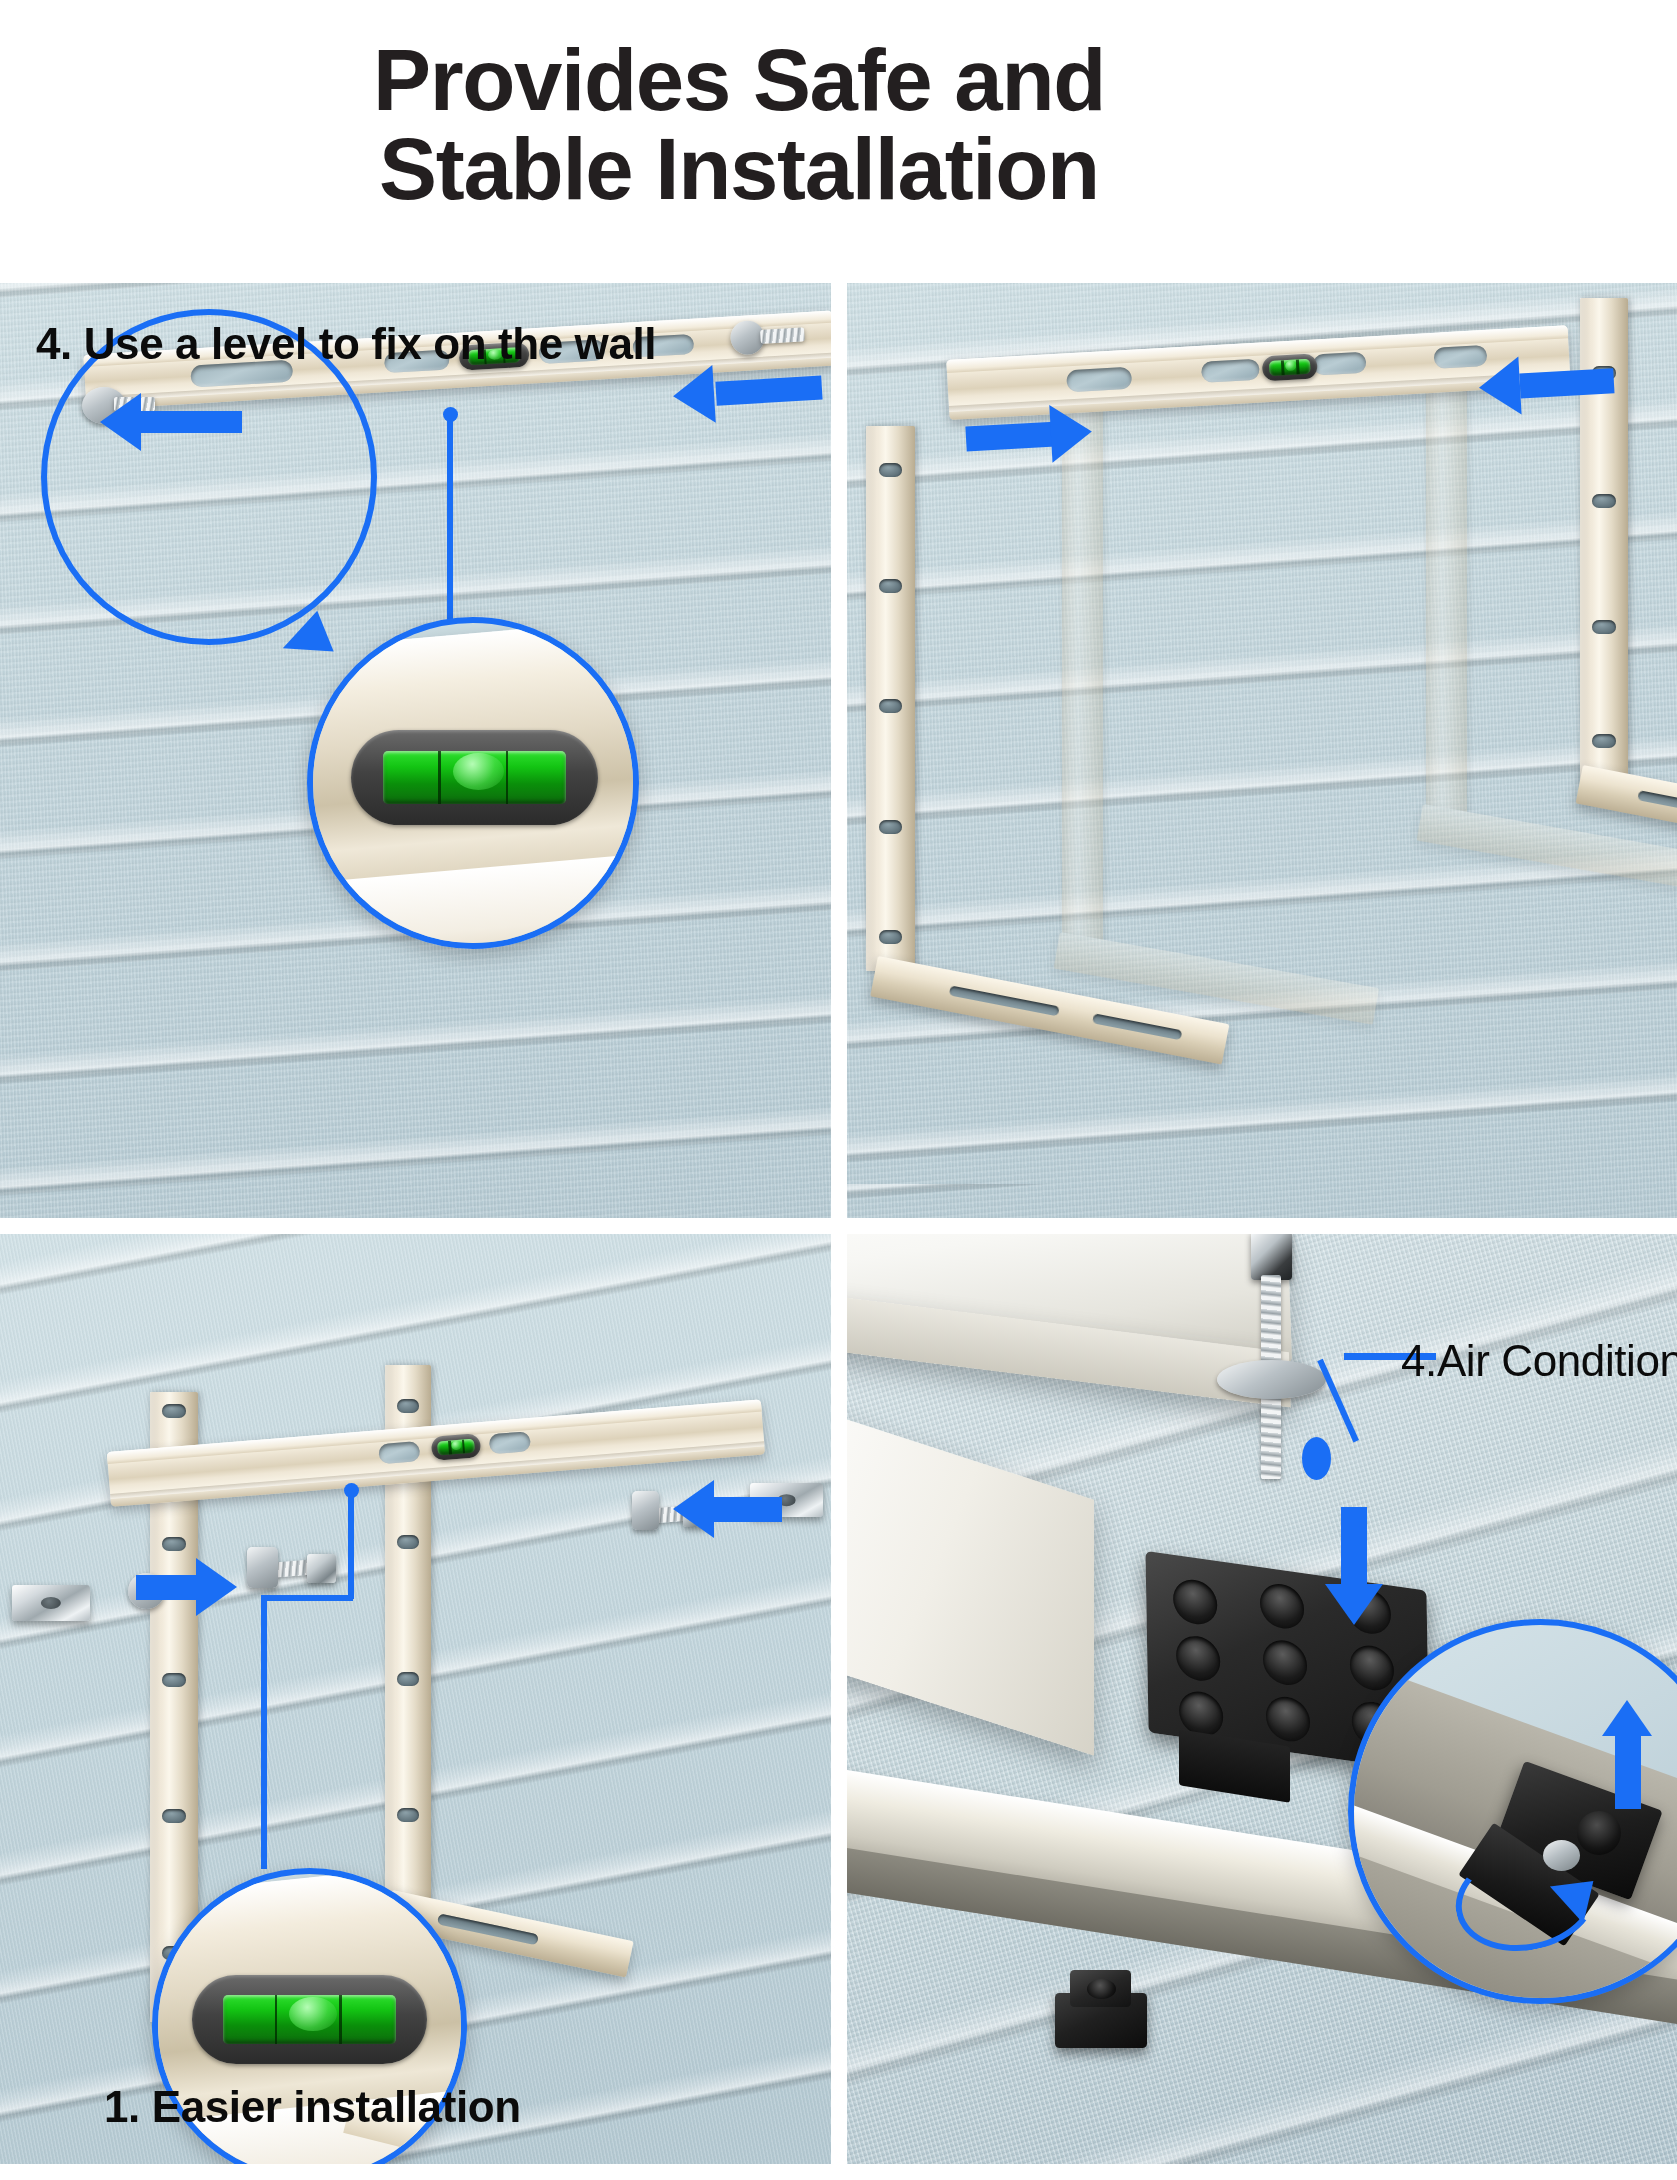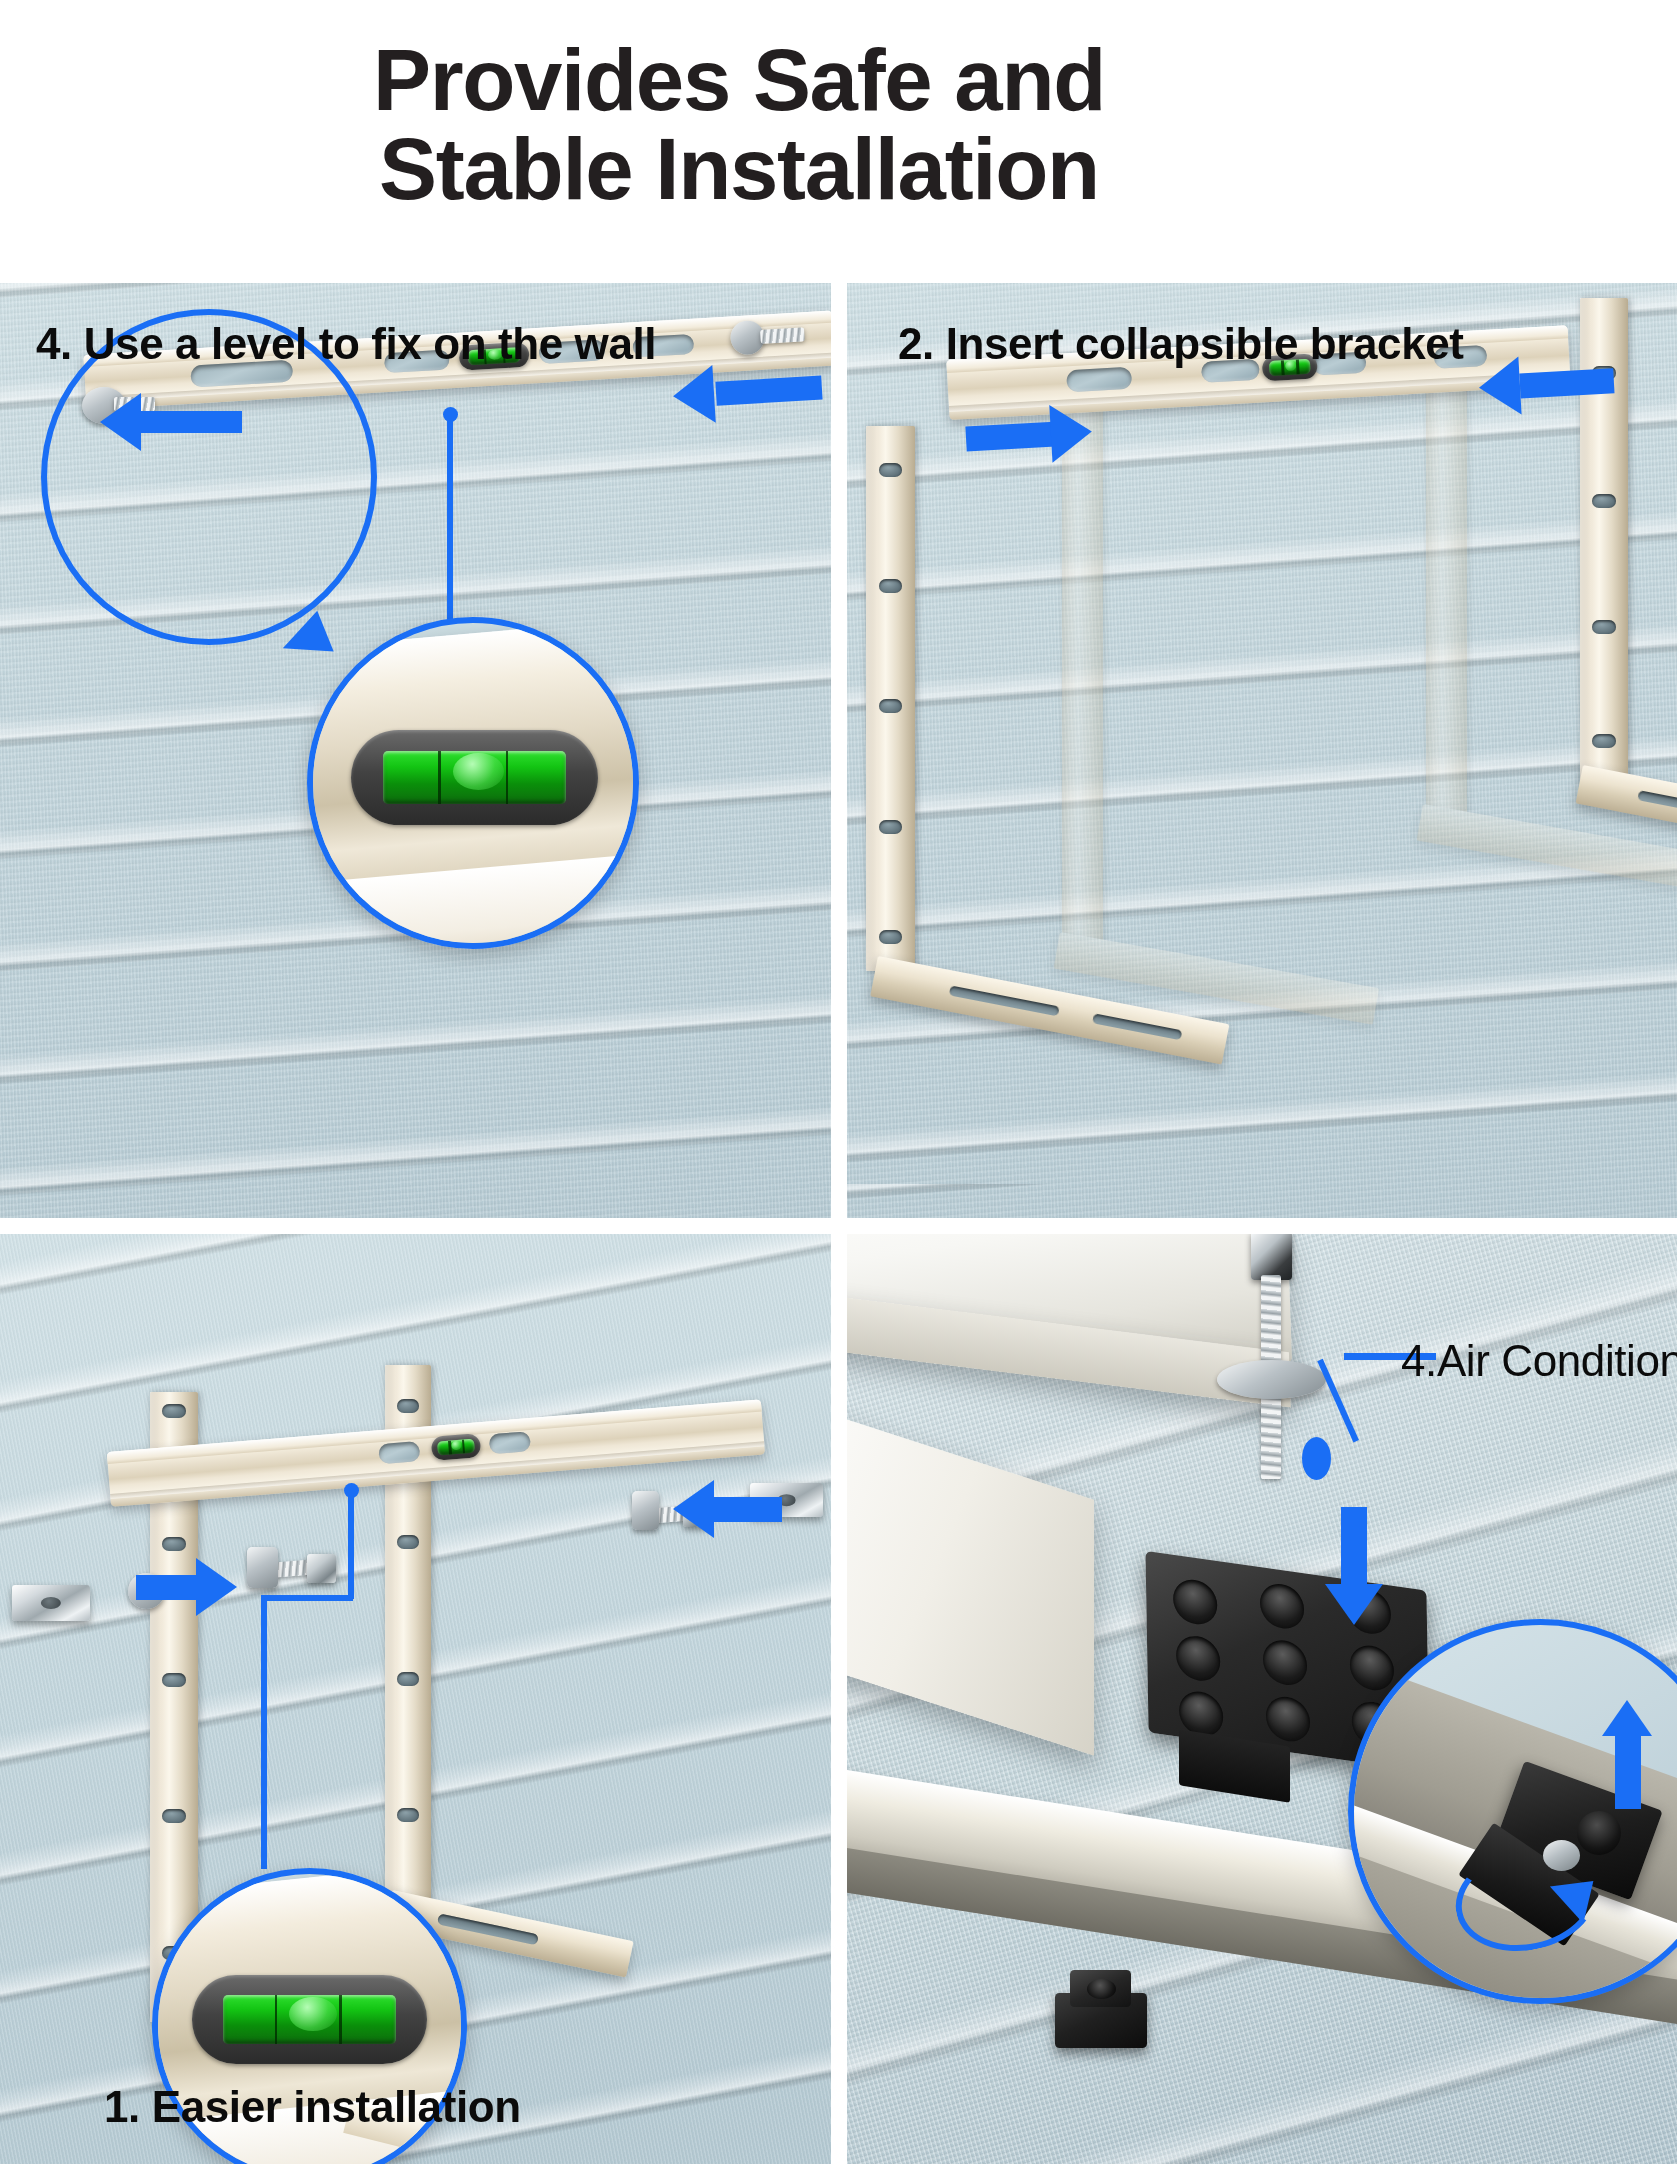--- a/index.html
+++ b/index.html
@@ -377,21 +377,20 @@
         </div>
       </div>
     </div>
   </div>
 
   <div class="gut"></div>
 
   <div class="panel">
     <div class="siding p2"></div>
 
-    <div class="caption cap2">2. Insert collapsible bracket</div>
 
     <div class="ghost">
       <div class="post" style="position:absolute; left:215px; top:119px; width:41px; height:555px;"></div>
       <div class="arm" style="position:absolute; left:213px; top:649px; width:324px; height:37px;
               transform:rotate(10deg); transform-origin:left top;"></div>
     </div>
     <div class="ghost">
       <div class="post" style="position:absolute; left:579px; top:104px; width:41px; height:443px;"></div>
       <div class="arm" style="position:absolute; left:576px; top:521px; width:281px; height:37px;
               transform:rotate(10deg); transform-origin:left top;"></div>

